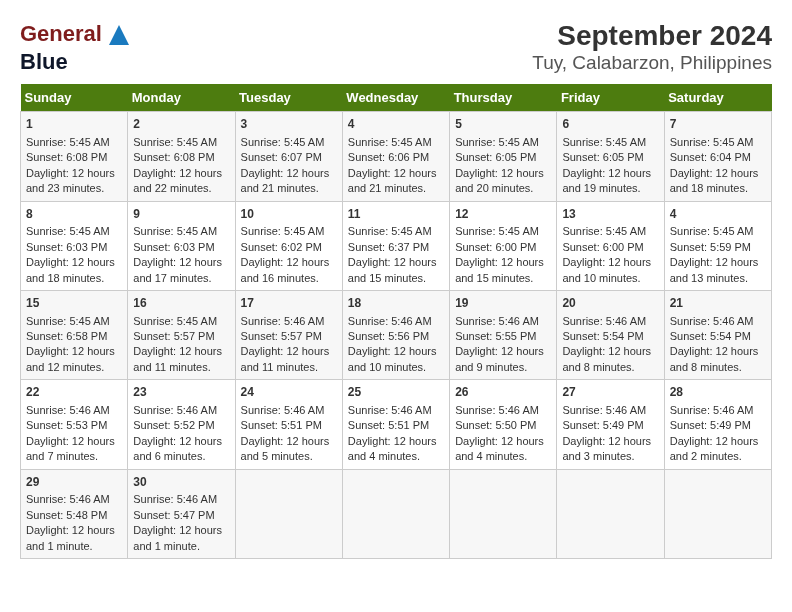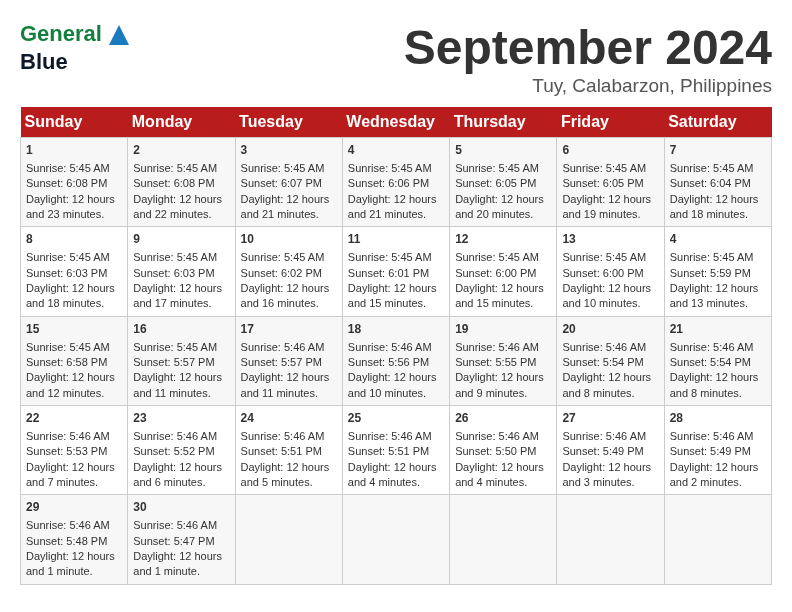--- a/index.html
+++ b/index.html
@@ -20,50 +20,50 @@
       display: flex;
       align-items: center;
     }
     .logo-text {
       font-size: 22px;
       font-weight: bold;
       color: #333;
       line-height: 1.1;
     }
     .logo-text span {
-      color: #15803d;
+      color: #7f1d1d;
     }
     .logo-icon {
       width: 30px;
       height: 30px;
       margin-left: 2px;
     }
     .title-block {
       text-align: right;
     }
     .month-title {
-      font-size: 48px;
+      font-size: 28px;
       font-weight: bold;
       color: #333;
     }
     .location {
       font-size: 19px;
       color: #555;
     }
     table {
       width: 100%;
       border-collapse: collapse;
       font-size: 11px;
     }
     thead tr th {
-      background-color: #b91c1c;
+      background-color: #4d7c0f;
       color: #fff;
       padding: 6px 4px;
       text-align: left;
-      font-size: 16px;
+      font-size: 13px;
       font-weight: bold;
     }
     tbody tr td {
       border: 1px solid #ccc;
       padding: 4px 5px;
       vertical-align: top;
       width: calc(100% / 7);
       min-height: 70px;
       color: #333;
       line-height: 1.4;
@@ -124,21 +124,21 @@
         <td><span class="day-num">3</span><span>Sunrise: 5:45 AM</span><br><span>Sunset: 6:07 PM</span><br><span>Daylight: 12 hours and 21 minutes.</span></td>
         <td><span class="day-num">4</span><span>Sunrise: 5:45 AM</span><br><span>Sunset: 6:06 PM</span><br><span>Daylight: 12 hours and 21 minutes.</span></td>
         <td><span class="day-num">5</span><span>Sunrise: 5:45 AM</span><br><span>Sunset: 6:05 PM</span><br><span>Daylight: 12 hours and 20 minutes.</span></td>
         <td><span class="day-num">6</span><span>Sunrise: 5:45 AM</span><br><span>Sunset: 6:05 PM</span><br><span>Daylight: 12 hours and 19 minutes.</span></td>
         <td><span class="day-num">7</span><span>Sunrise: 5:45 AM</span><br><span>Sunset: 6:04 PM</span><br><span>Daylight: 12 hours and 18 minutes.</span></td>
       </tr>
       <tr>
         <td><span class="day-num">8</span><span>Sunrise: 5:45 AM</span><br><span>Sunset: 6:03 PM</span><br><span>Daylight: 12 hours and 18 minutes.</span></td>
         <td><span class="day-num">9</span><span>Sunrise: 5:45 AM</span><br><span>Sunset: 6:03 PM</span><br><span>Daylight: 12 hours and 17 minutes.</span></td>
         <td><span class="day-num">10</span><span>Sunrise: 5:45 AM</span><br><span>Sunset: 6:02 PM</span><br><span>Daylight: 12 hours and 16 minutes.</span></td>
-        <td><span class="day-num">11</span><span>Sunrise: 5:45 AM</span><br><span>Sunset: 6:01 PM</span><br><span>Daylight: 12 hours and 15 minutes.</span></td>
+        <td><span class="day-num">11</span><span>Sunrise: 5:45 AM</span><br><span>Sunset: 6:37 PM</span><br><span>Daylight: 12 hours and 15 minutes.</span></td>
         <td><span class="day-num">12</span><span>Sunrise: 5:45 AM</span><br><span>Sunset: 6:00 PM</span><br><span>Daylight: 12 hours and 15 minutes.</span></td>
         <td><span class="day-num">13</span><span>Sunrise: 5:45 AM</span><br><span>Sunset: 6:00 PM</span><br><span>Daylight: 12 hours and 10 minutes.</span></td>
         <td><span class="day-num">4</span><span>Sunrise: 5:45 AM</span><br><span>Sunset: 5:59 PM</span><br><span>Daylight: 12 hours and 13 minutes.</span></td>
       </tr>
       <tr>
         <td><span class="day-num">15</span><span>Sunrise: 5:45 AM</span><br><span>Sunset: 6:58 PM</span><br><span>Daylight: 12 hours and 12 minutes.</span></td>
         <td><span class="day-num">16</span><span>Sunrise: 5:45 AM</span><br><span>Sunset: 5:57 PM</span><br><span>Daylight: 12 hours and 11 minutes.</span></td>
         <td><span class="day-num">17</span><span>Sunrise: 5:46 AM</span><br><span>Sunset: 5:57 PM</span><br><span>Daylight: 12 hours and 11 minutes.</span></td>
         <td><span class="day-num">18</span><span>Sunrise: 5:46 AM</span><br><span>Sunset: 5:56 PM</span><br><span>Daylight: 12 hours and 10 minutes.</span></td>
         <td><span class="day-num">19</span><span>Sunrise: 5:46 AM</span><br><span>Sunset: 5:55 PM</span><br><span>Daylight: 12 hours and 9 minutes.</span></td>

